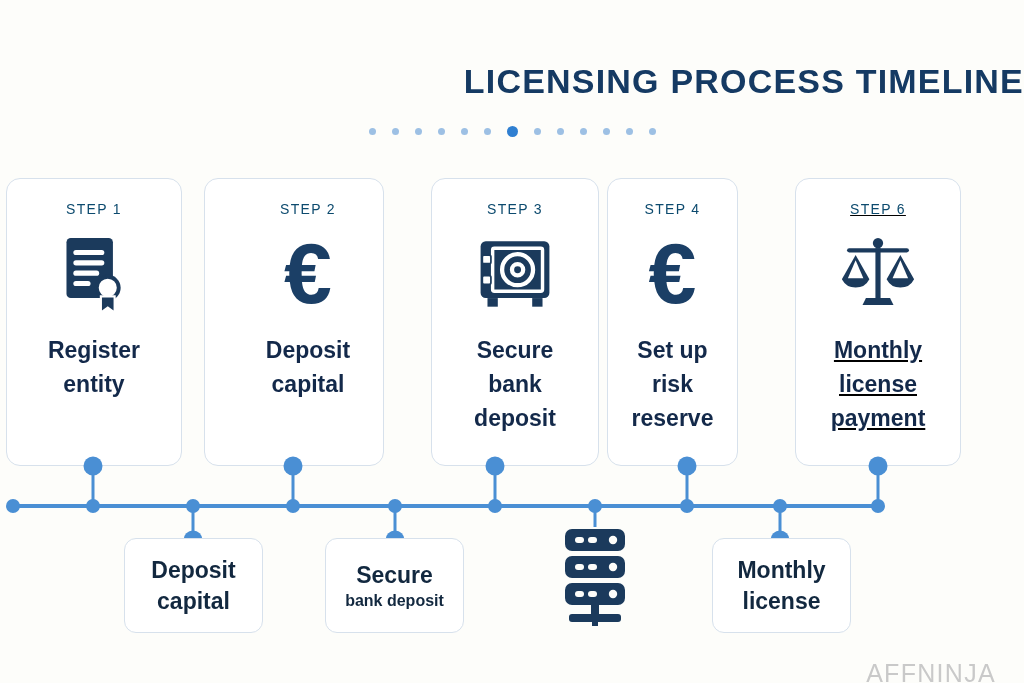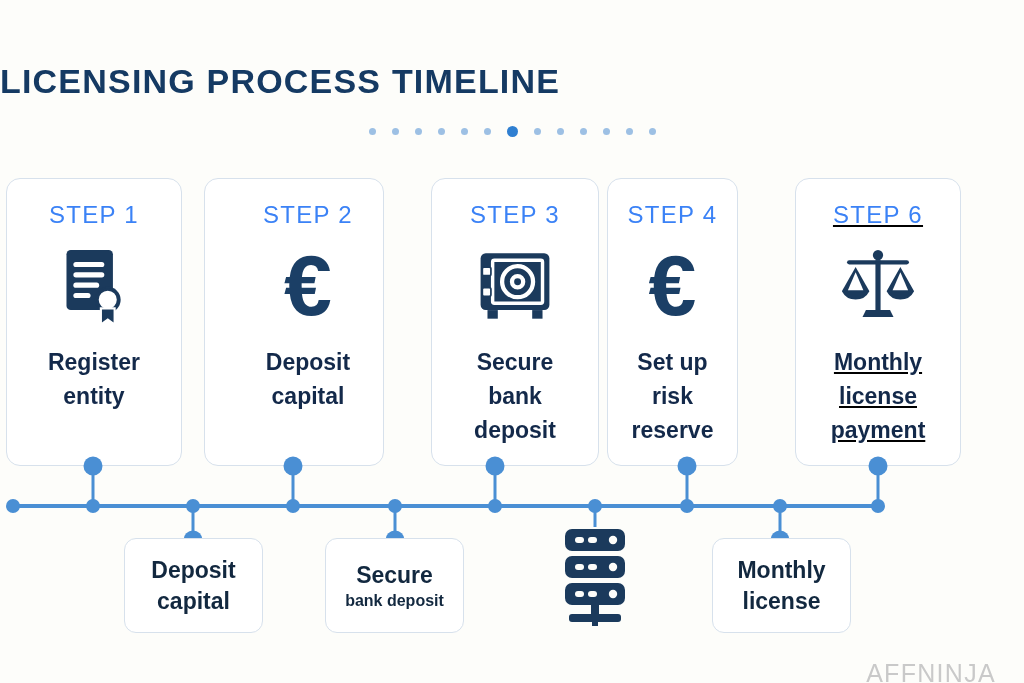--- a/index.html
+++ b/index.html
@@ -6,43 +6,43 @@
   html, body {
     width:1024px; height:683px; overflow:hidden;
     background:#fdfdfa;
     font-family:"Liberation Sans", sans-serif;
   }
   #stage { position:relative; width:1024px; height:683px; background:#fdfdfa; }
 
   
   .title {
     position:absolute; left:0; top:62px; width:1024px;
-    text-align:left;
+    text-align:right;
     font-size:34px; font-weight:bold; letter-spacing:1.2px;
     color:#153a63;
   }
   .dotrow {
     position:absolute; left:0; top:126px; width:1024px;
     display:flex; justify-content:center; align-items:center; gap:16px;
   }
   .dotrow .d { width:7px; height:7px; border-radius:50%; background:#9dc0e4; }
   .dotrow .d.active { width:11px; height:11px; background:#2f7fd1; }
 
   
   .card {
     position:absolute; top:178px; height:288px;
     background:#ffffff;
     border:1.5px solid #d7e1ec;
     border-radius:14px;
     display:flex; flex-direction:column; align-items:center;
   }
   .card .steplabel {
     margin-top:22px;
-    font-size:24px; letter-spacing:1.3px; font-weight:normal;
-    color:#3b82f6;
+    font-size:14px; letter-spacing:1.3px; font-weight:normal;
+    color:#0c4a6e;
   }
   .card .iconwrap {
     margin-top:14px; height:86px;
     display:flex; align-items:center; justify-content:center;
   }
   .card .cardtitle {
     margin-top:16px; padding:0 8px;
     font-size:23px; font-weight:bold; line-height:1.48;
     color:#13294a; text-align:center;
   }

